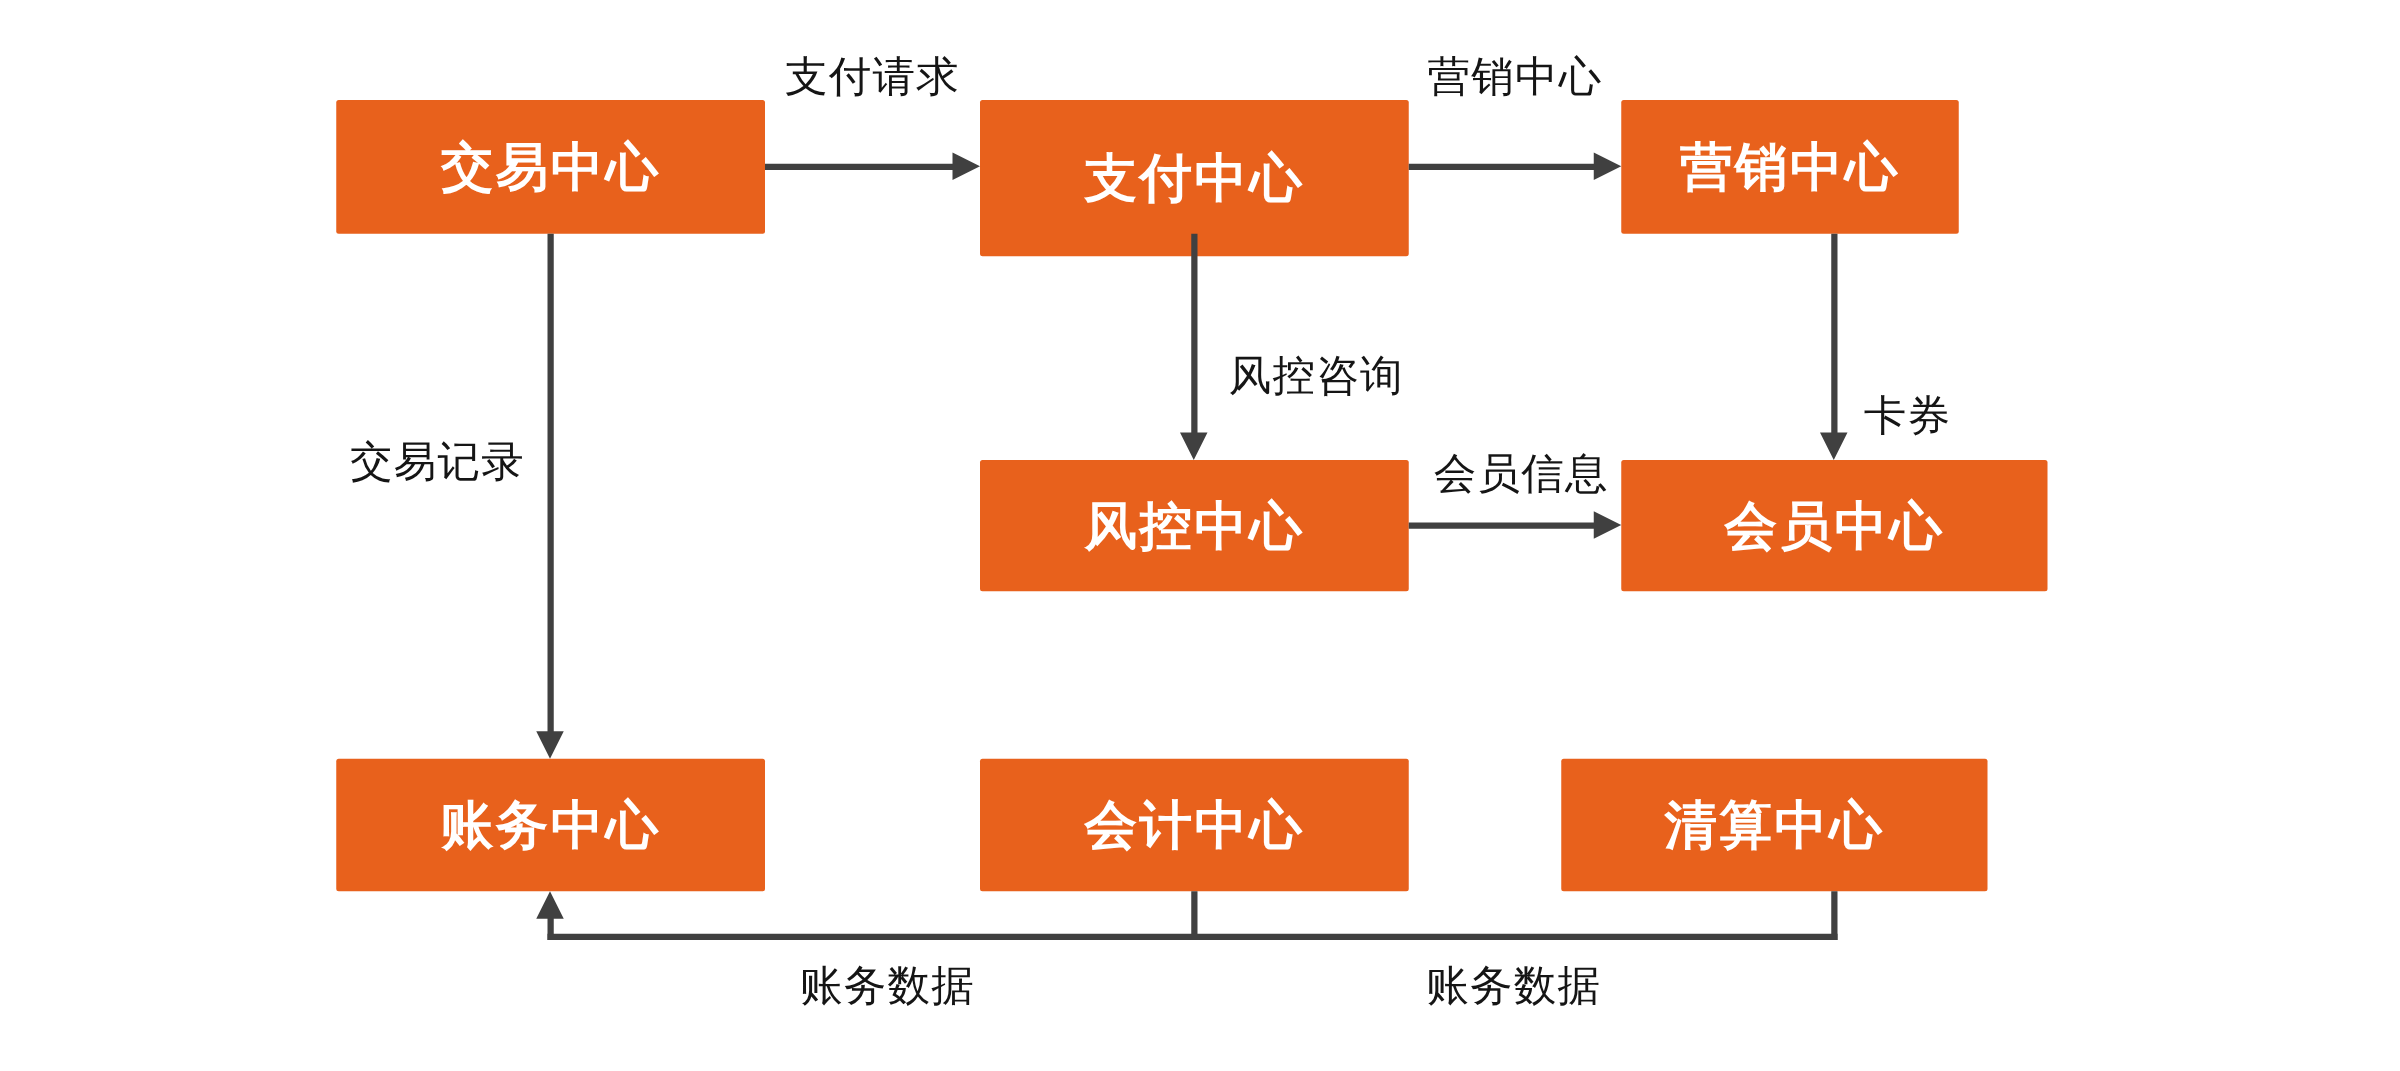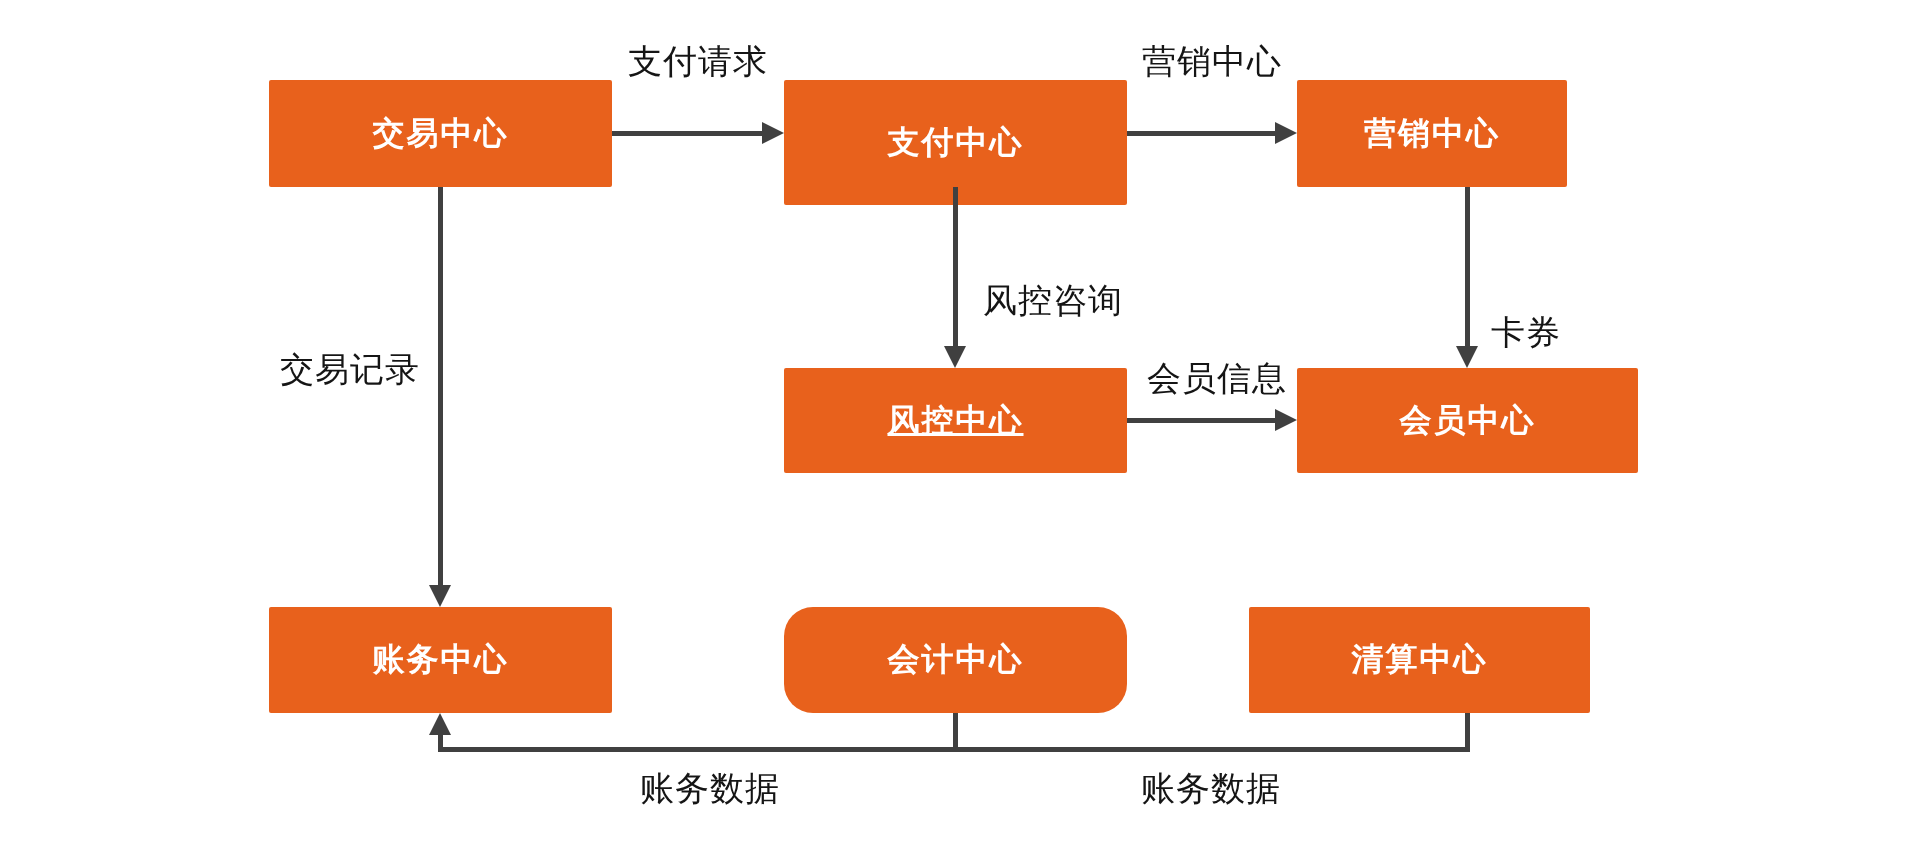--- a/index.html
+++ b/index.html
@@ -16,21 +16,21 @@
     overflow: hidden;
   }
   
   .node {
     position: absolute;
     background: #E8611C;
     color: #FFFFFF;
     display: flex;
     align-items: center;
     justify-content: center;
-    font-size: 32px;
+    font-size: 42px;
     font-weight: 700;
     letter-spacing: 2px;
     border-radius: 2px;
   }
   
   .line {
     position: absolute;
     background: #404040;
   }
   
@@ -68,25 +68,25 @@
 </style>
 </head>
 <body>
 
 <div class="stage">
 
   <div class="node" style="left:269px; top:80px;  width:343px; height:107px;">交易中心</div>
   <div class="node" style="left:784px; top:80px;  width:343px; height:125px;">支付中心</div>
   <div class="node" style="left:1297px; top:80px; width:270px; height:107px;">营销中心</div>
 
-  <div class="node" style="left:784px; top:368px;  width:343px; height:105px;text-decoration:underline;">风控中心</div>
+  <div class="node" style="left:784px; top:368px;  width:343px; height:105px;">风控中心</div>
   <div class="node" style="left:1297px; top:368px; width:341px; height:105px;">会员中心</div>
 
   <div class="node" style="left:269px; top:607px;  width:343px; height:106px;">账务中心</div>
-  <div class="node" style="left:784px; top:607px;  width:343px; height:106px;border-radius:29px;">会计中心</div>
+  <div class="node" style="left:784px; top:607px;  width:343px; height:106px;">会计中心</div>
   <div class="node" style="left:1249px; top:607px; width:341px; height:106px;">清算中心</div>
 
   <div class="line" style="left:612px; top:131px; width:152px; height:5px;"></div>
   <div class="arrow-right" style="left:762px; top:122px;"></div>
   <div class="edge-label" style="left:698px; top:62px;">支付请求</div>
 
   <div class="line" style="left:1127px; top:131px; width:150px; height:5px;"></div>
   <div class="arrow-right" style="left:1275px; top:122px;"></div>
   <div class="edge-label" style="left:1212px; top:62px;">营销中心</div>
 

